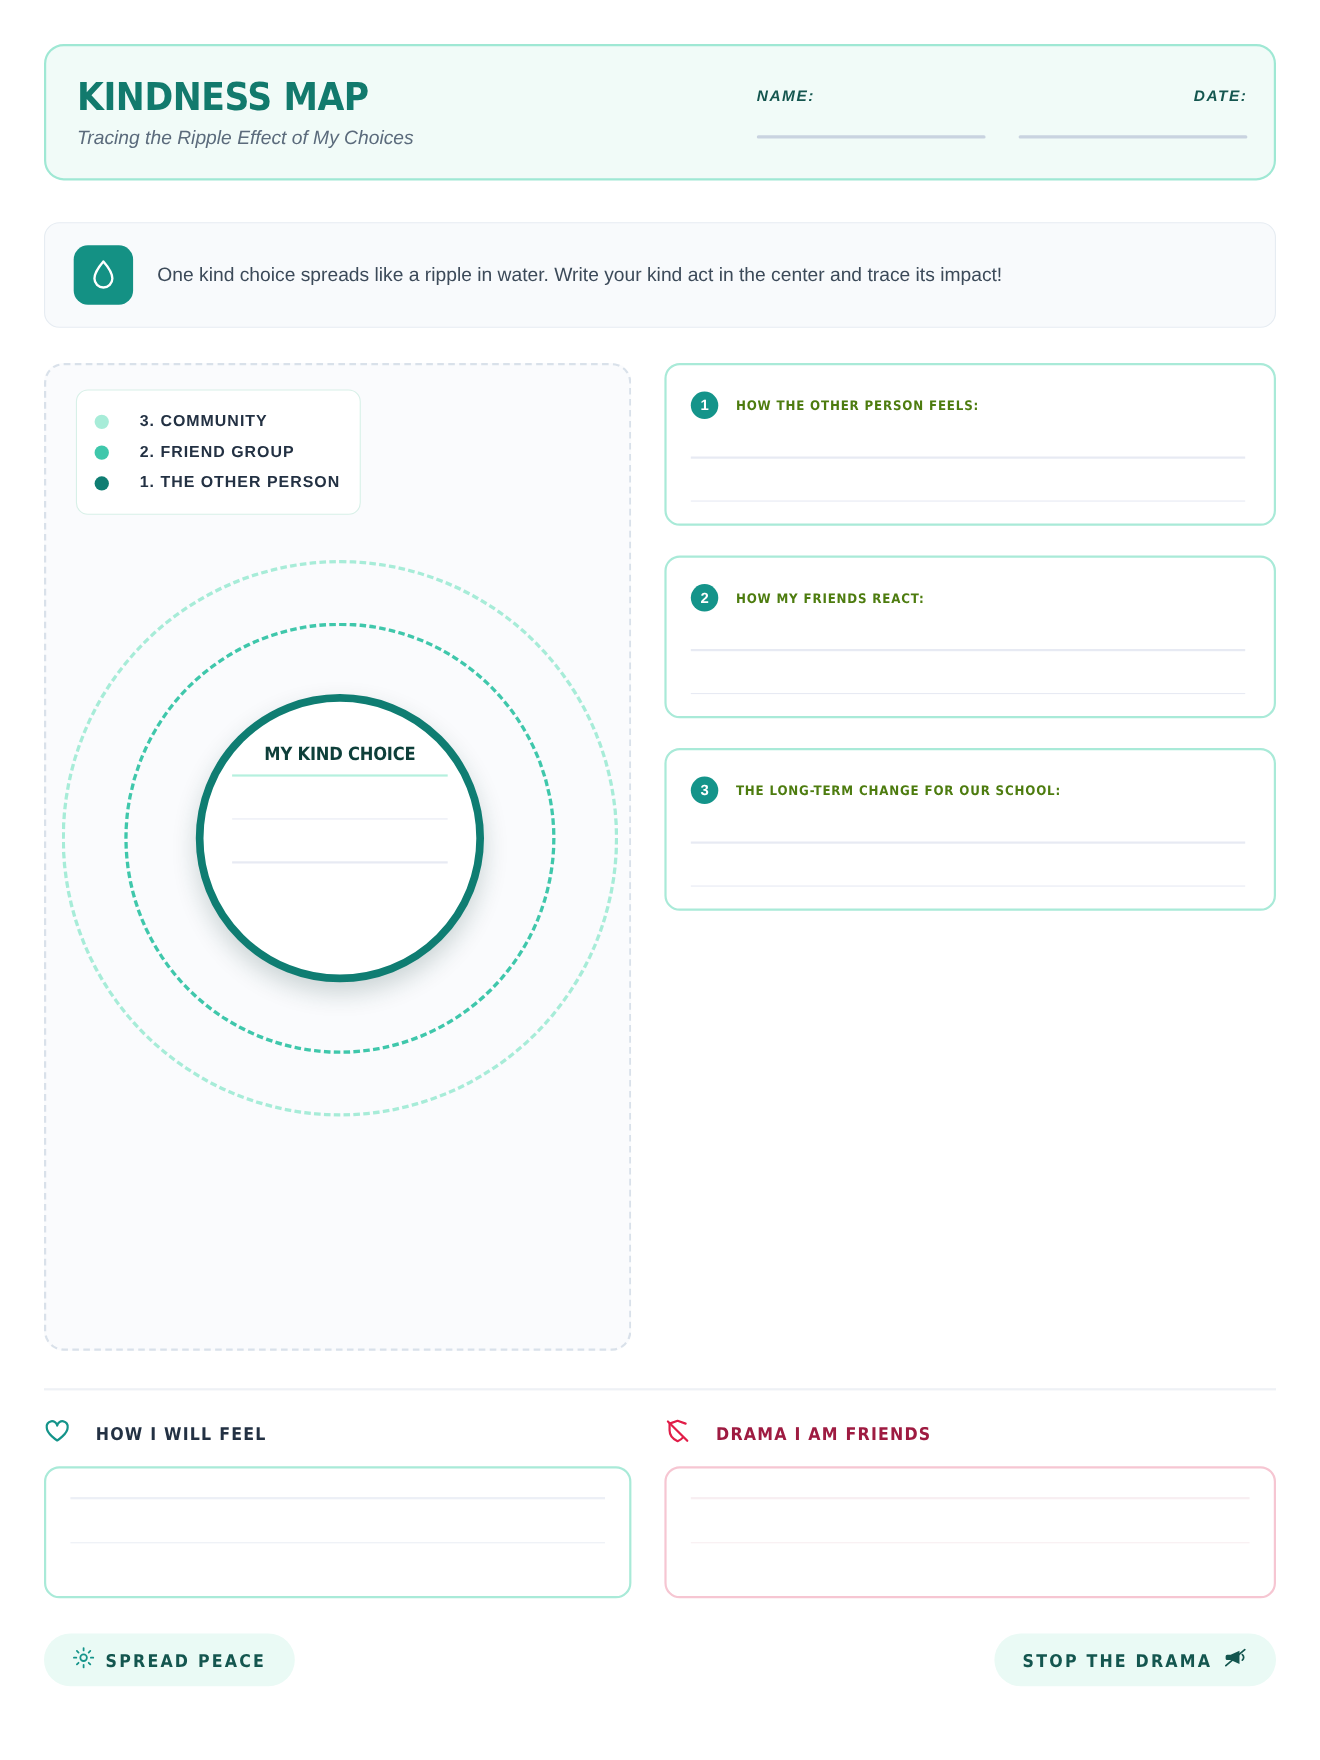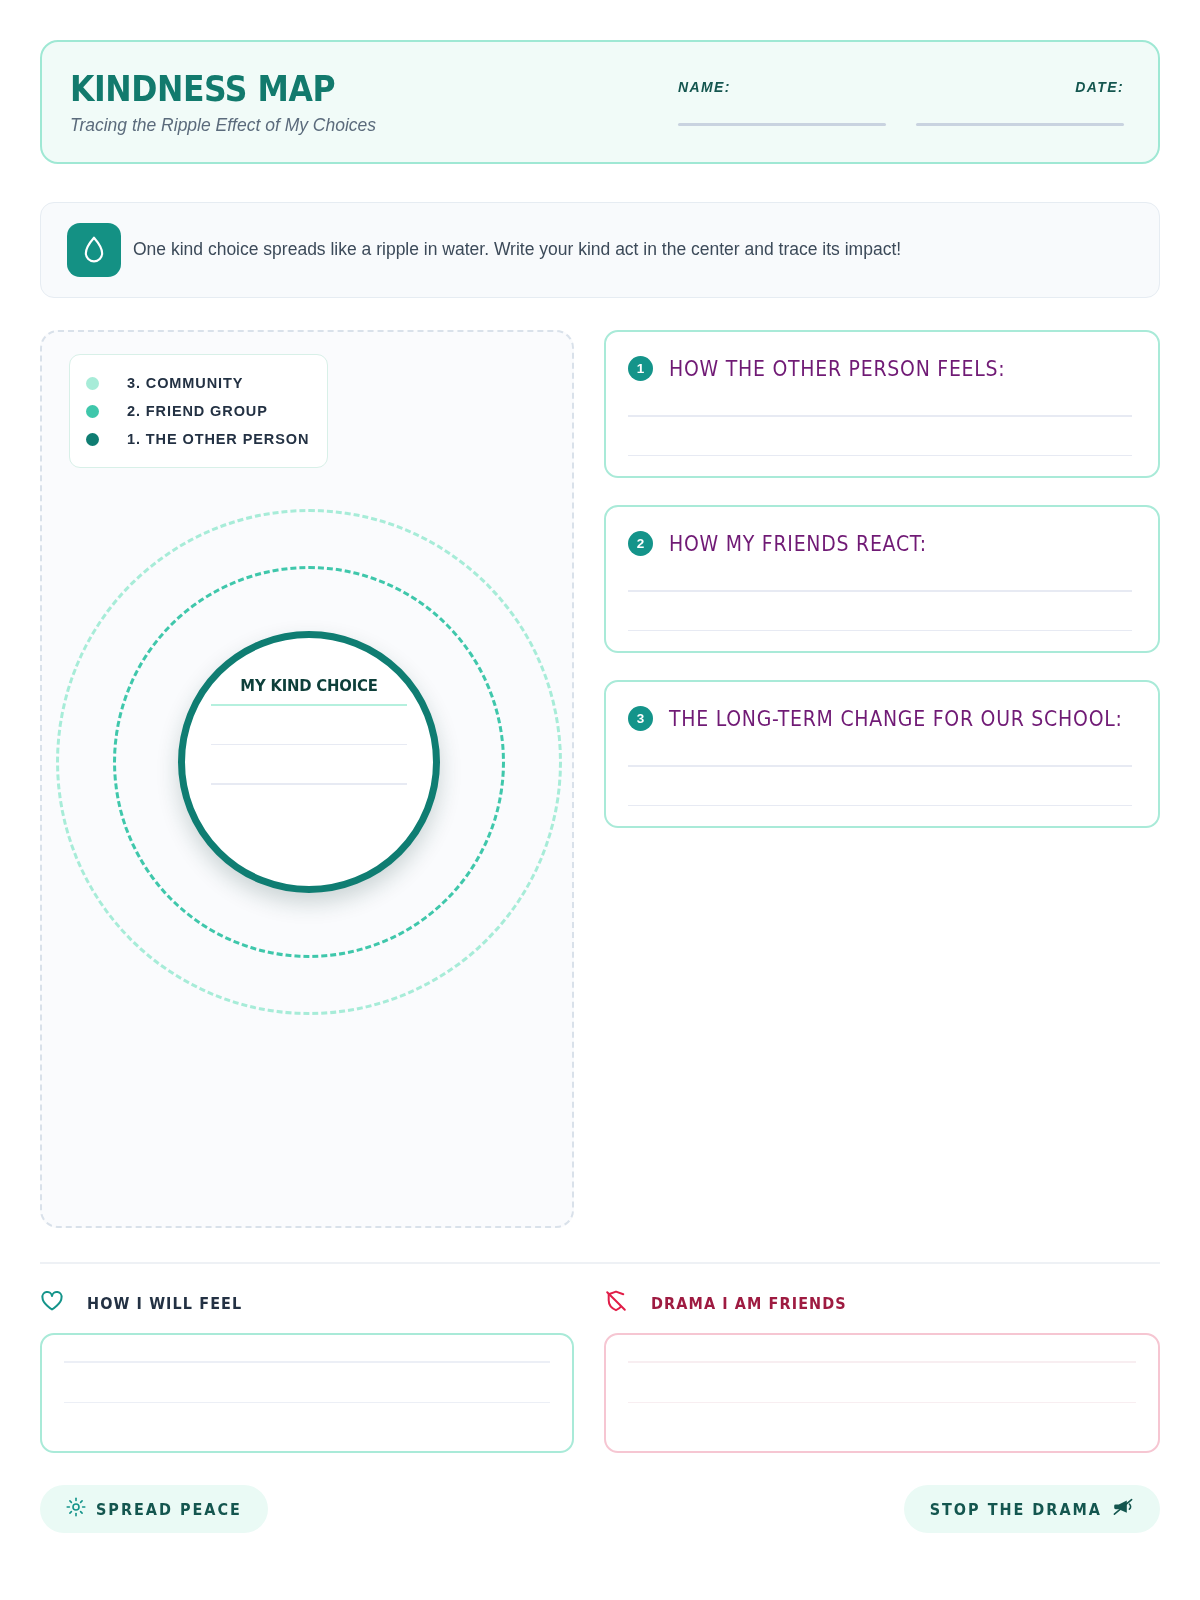--- a/index.html
+++ b/index.html
@@ -22,21 +22,21 @@
 
   
   .header {
     height: 124px;
     border: 2px solid #9fe8d4;
     border-radius: 18px;
     background: #f1fbf8;
     display: flex;
     align-items: center;
     justify-content: space-between;
-    padding: 0 30px 0 28px;
+    padding: 0 20px 0 28px;
   }
   .title-block { display: flex; flex-direction: column; gap: 6px; }
   .worksheet-title {
     font-size: 35px;
     font-weight: 800;
     letter-spacing: -0.4px;
     color: #127a6d;
     font-family: "DejaVu Sans", sans-serif;
     font-stretch: condensed;
   }
@@ -65,21 +65,21 @@
   
   .banner {
     margin-top: 38px;
     height: 96px;
     border: 1px solid #e6ecf2;
     border-radius: 14px;
     background: #f8fafc;
     display: flex;
     align-items: center;
     padding: 0 26px;
-    gap: 12px;
+    gap: 22px;
   }
   .banner-icon {
     width: 54px; height: 54px;
     flex: 0 0 54px;
     border-radius: 13px;
     background: #149184;
     display: flex; align-items: center; justify-content: center;
   }
   .banner-text {
     font-size: 17.5px;
@@ -178,24 +178,24 @@
   .card-badge {
     width: 25px; height: 25px; flex: 0 0 25px;
     border-radius: 50%;
     background: #14948a;
     color: #ffffff;
     font-size: 13.5px;
     font-weight: 700;
     display: flex; align-items: center; justify-content: center;
   }
   .card-title {
-    font-size: 21px;
-    font-weight: 400;
+    font-size: 12px;
+    font-weight: 700;
     letter-spacing: 0.75px;
-    color: #701a75;
+    color: #4d7c0f;
     font-family: "DejaVu Sans", sans-serif;
     font-stretch: condensed;
   }
   .card-lines { margin-top: 34px; }
   .card-line { height: 1.5px; background: #e7eaf3; margin-bottom: 38px; }
 
   
   .divider { margin-top: 34px; height: 2px; background: #eef1f5; }
 
   .bottom { margin-top: 26px; display: flex; gap: 30px; }

